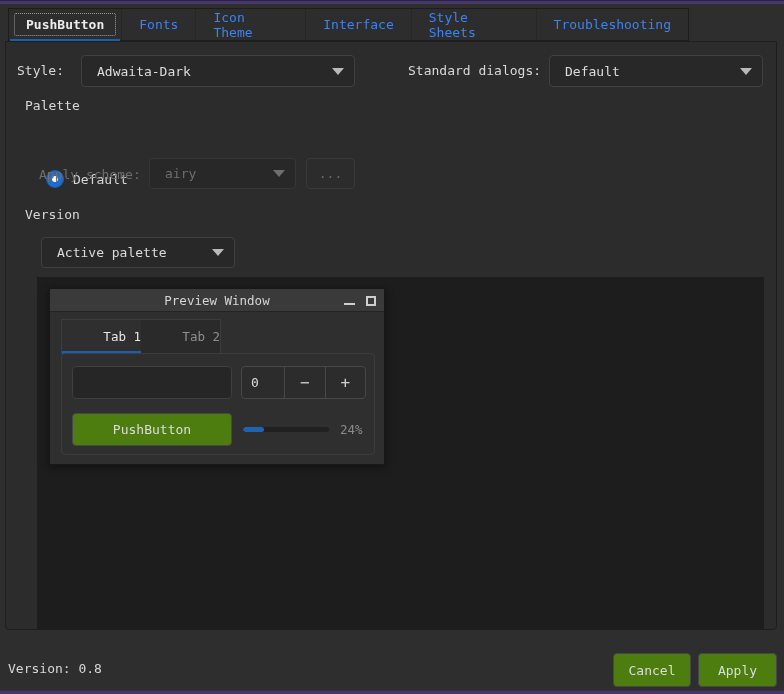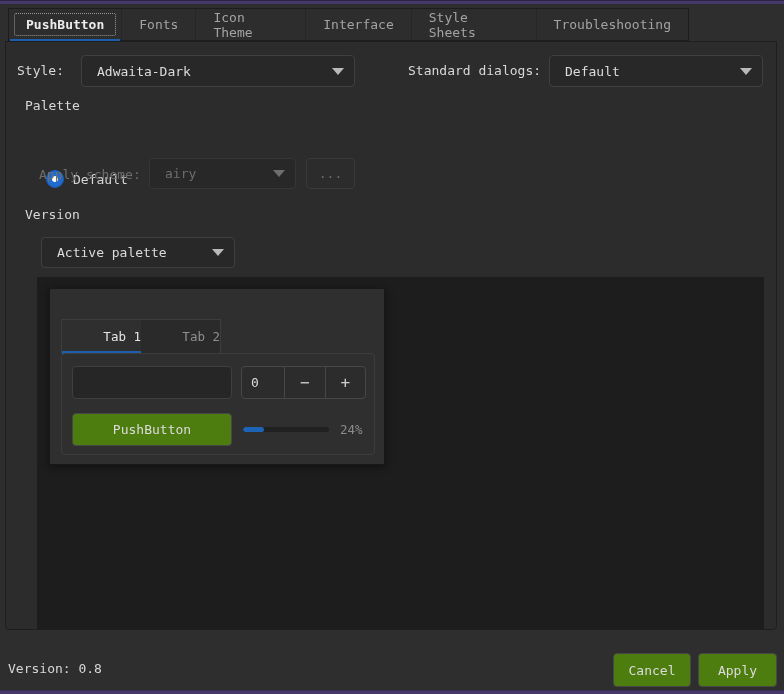--- a/index.html
+++ b/index.html
@@ -7,21 +7,21 @@
   body { font-family:"DejaVu Sans Mono", monospace; font-size:13px; color:#d8d8d8; }
   #window { position:relative; width:784px; height:694px; background:#2e2e2e; }
 
   .desktop-strip { position:absolute; left:0; width:784px; height:4px; background:#46396a; border-top:1px solid #2a2343; }
   #strip-top { top:0; }
   #strip-bottom { top:690px; height:4px; border-top:1px solid #372d55; }
 
   
   #tabbar { position:absolute; left:8px; top:8px; width:681px; height:33px;
             background:#2d2d2d; border:1px solid #1d1d1d; display:flex; align-items:stretch; }
-  .tab { display:flex; align-items:center; padding:0 17px; color:#a3a3a3; cursor:default;
+  .tab { display:flex; align-items:center; padding:0 17px; color:#3b82f6; cursor:default;
          border-right:1px solid #262626; position:relative; }
   .tab.selected { color:#ececec; font-weight:bold; }
   .tab.selected .focus-rect { position:absolute; inset:4px 5px; border:1px dotted #9a9a9a; border-radius:2px; }
   .tab.selected .tab-underline { position:absolute; left:1px; right:1px; bottom:-2px; height:3px; background:#1c5fad; }
 
   
   #pane { position:absolute; left:5px; top:41px; width:772px; height:589px;
           background:#2c2c2c; border:1px solid #1e1e1e; border-radius:0 0 4px 4px; }
 
   .label { position:absolute; color:#d8d8d8; white-space:pre; }
@@ -157,20 +157,27 @@
     </div>
 
     <span class="label" style="left:19px; top:165px;">Version</span>
     <div class="combo" style="left:35px; top:195px; width:194px; height:31px;">
       <span class="combo-text">Active palette</span>
       <span class="arrow"></span>
     </div>
 
     <div id="mdi">
       <div id="preview-win">
+        <div id="pw-titlebar">
+          <span id="pw-title">Preview Window</span>
+          <span id="pw-icons">
+            <span class="pw-min"></span>
+            <span class="pw-max"></span>
+          </span>
+        </div>
 
         <div id="pw-tabbar">
           <div class="pw-tab selected">
             <span>Tab 1</span>
             <span class="tab-underline"></span>
           </div>
           <div class="pw-tab">
             <span>Tab 2</span>
           </div>
         </div>

